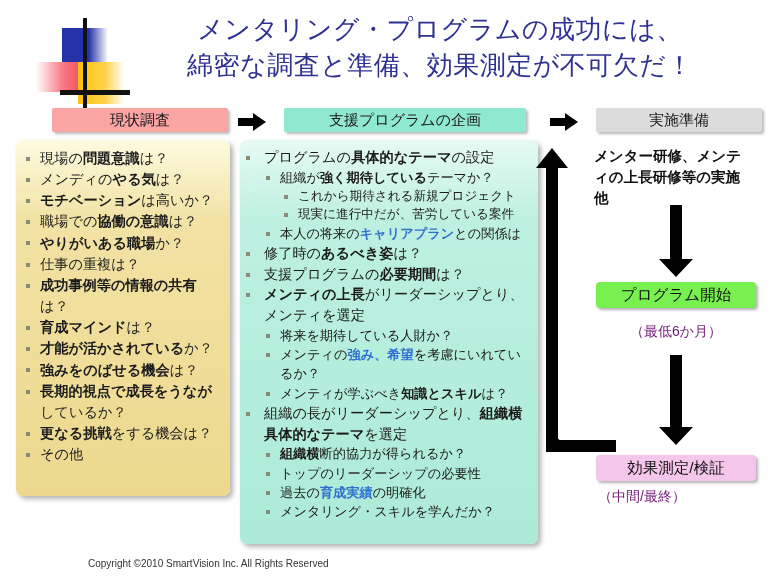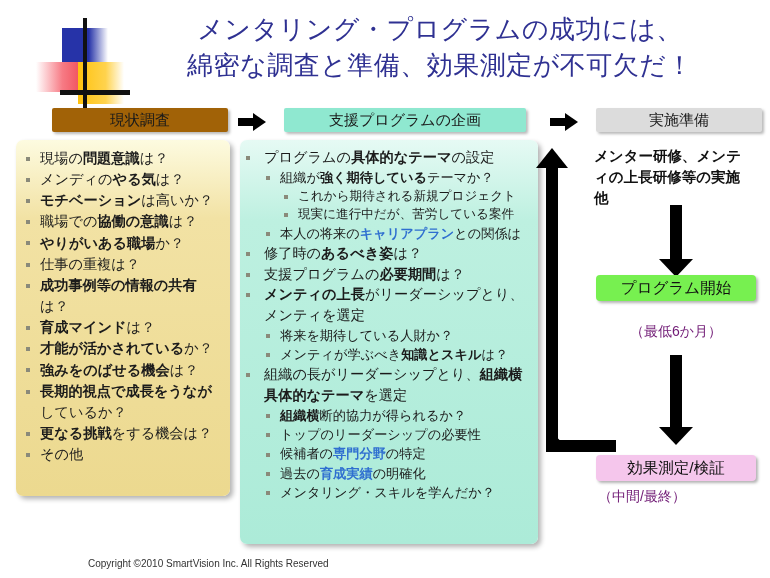--- a/index.html
+++ b/index.html
@@ -53,21 +53,21 @@
   .chip {
     position: absolute;
     height: 24px;
     line-height: 24px;
     text-align: center;
     font-size: 15px;
     color: #1a1a1a;
     border-radius: 2px;
     box-shadow: 2px 2px 3px rgba(0,0,0,0.28);
   }
-  .chip-survey  { left: 52px;  top: 108px; width: 176px; background: #a16207; }
+  .chip-survey  { left: 52px;  top: 108px; width: 176px; background: #fca5a5; }
   .chip-plan    { left: 284px; top: 108px; width: 242px; background: #8fe8d0; }
   .chip-prepare { left: 596px; top: 108px; width: 166px; background: #dcdcdc; }
 
   .arrow-chip {
     position: absolute; top: 113px;
     width: 0; height: 0;
   }
   .arrow-chip .stem {
     position: absolute; left: 0; top: 5px; width: 16px; height: 8px; background: #000;
   }
@@ -147,21 +147,21 @@
 
   .rbox {
     position: absolute;
     height: 26px; line-height: 26px;
     text-align: center;
     font-size: 15.5px;
     color: #111;
     border-radius: 4px;
     box-shadow: 2px 2px 3px rgba(0,0,0,0.30);
   }
-  .rbox-start  { left: 596px; top: 275px; width: 160px; background: #77f050; }
+  .rbox-start  { left: 596px; top: 282px; width: 160px; background: #77f050; }
   .rbox-measure{ left: 596px; top: 455px; width: 160px; background: #f5c6ec; }
 
   .rcaption {
     position: absolute;
     width: 166px;
     text-align: center;
     font-size: 14px;
     color: #701a75;
   }
   .cap-months { left: 593px; top: 323px; }
@@ -332,37 +332,37 @@
         <li class="lv1">
           <span class="bp"></span>
           <span class="tx"><b>メンティの上長</b>がリーダーシップとり、メンティを選定</span>
         </li>
         <li class="lv2">
           <span class="bp"></span>
           <span class="tx">将来を期待している人財か？</span>
         </li>
         <li class="lv2">
           <span class="bp"></span>
+          <span class="tx">メンティの<span class="hl">強み、</span><span class="hl">希望</span>を考慮にいれているか？</span>
+        </li>
+        <li class="lv2">
+          <span class="bp"></span>
           <span class="tx">メンティが学ぶべき<b>知識とスキル</b>は？</span>
         </li>
         <li class="lv1">
           <span class="bp"></span>
           <span class="tx">組織の長がリーダーシップとり、<b>組織横</b><b>具体的なテーマ</b>を選定</span>
         </li>
         <li class="lv2">
           <span class="bp"></span>
           <span class="tx"><b>組織横</b>断的協力が得られるか？</span>
         </li>
         <li class="lv2">
           <span class="bp"></span>
           <span class="tx">トップのリーダーシップの必要性</span>
-        </li>
-        <li class="lv2">
-          <span class="bp"></span>
-          <span class="tx">候補者の<span class="hl">専門分野</span>の特定</span>
         </li>
         <li class="lv2">
           <span class="bp"></span>
           <span class="tx">過去の<span class="hl">育成実績</span>の明確化</span>
         </li>
         <li class="lv2">
           <span class="bp"></span>
           <span class="tx">メンタリング・スキルを学んだか？</span>
         </li>
       </ul>

